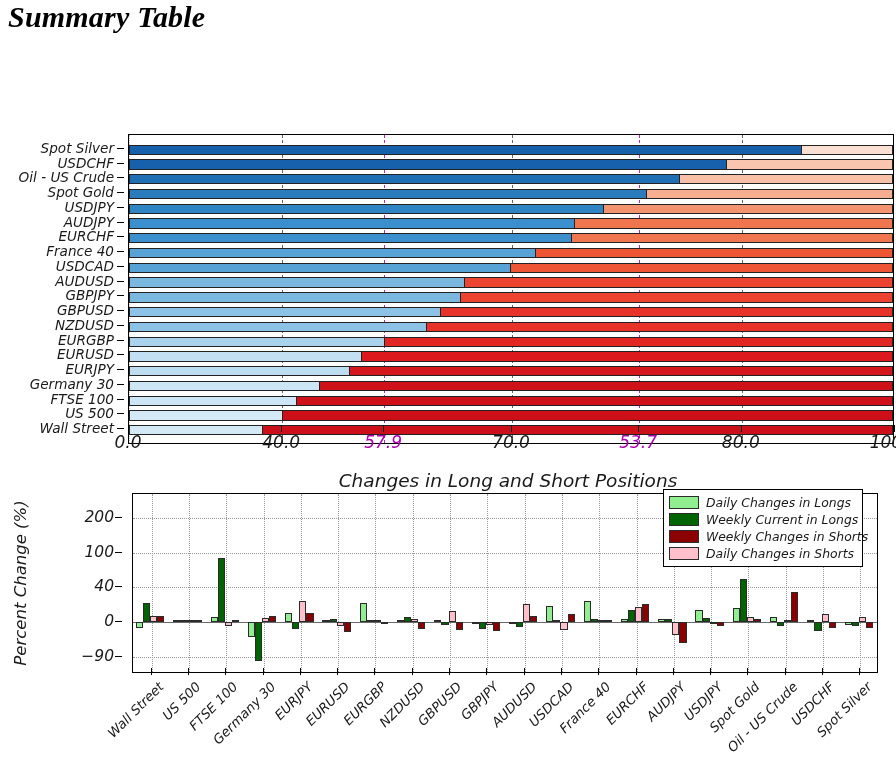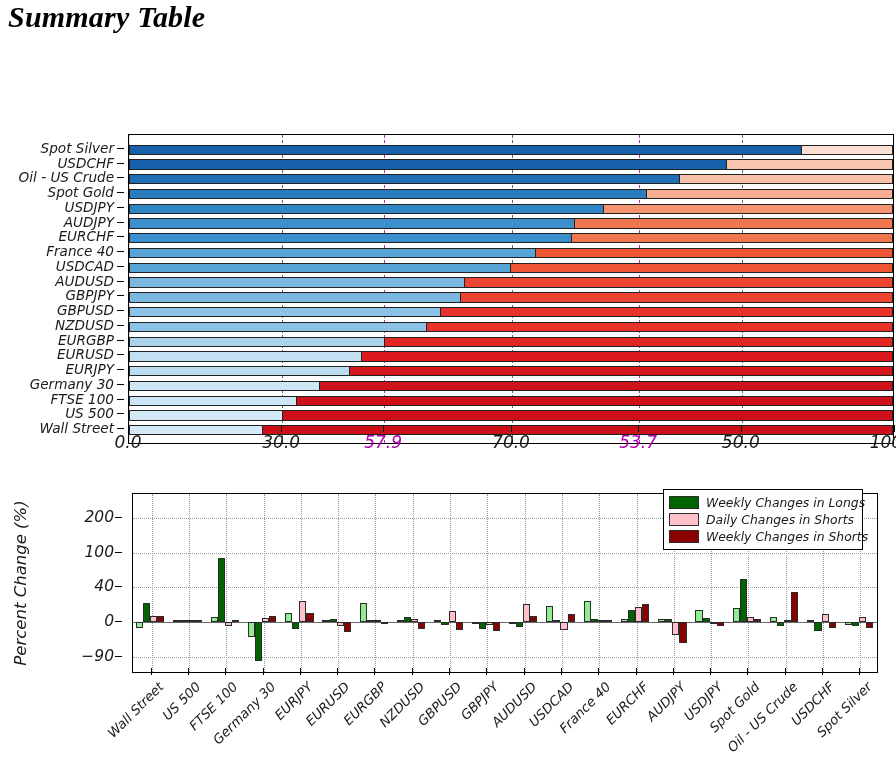--- a/index.html
+++ b/index.html
@@ -188,35 +188,36 @@
         </div>
         <div class="row" style="top: 290.071px; height: 10.3333px;">
           <div class="seg long" style="width: 134.816px; background: rgb(211, 233, 246);"></div>
           <div class="seg short" style="width: 631.184px; background: rgb(204, 15, 24);"></div>
         </div>
       </div>
     <div class="xticks" id="ct-xticks">
         <div class="tickmark" style="left: 0px;"></div>
         <div class="xtick" style="left: 0px;">0.0</div>
         <div class="tickmark" style="left: 153.2px;"></div>
-        <div class="xtick" style="left: 153.2px;">30.0</div>
+        <div class="xtick" style="left: 153.2px;">40.0</div>
         <div class="tickmark" style="left: 255.078px;"></div>
         <div class="xtick mag" style="left: 255.078px;">57.9</div>
         <div class="tickmark" style="left: 383px;"></div>
         <div class="xtick" style="left: 383px;">70.0</div>
         <div class="tickmark" style="left: 510.156px;"></div>
         <div class="xtick mag" style="left: 510.156px;">53.7</div>
         <div class="tickmark" style="left: 612.8px;"></div>
-        <div class="xtick" style="left: 612.8px;">50.0</div>
+        <div class="xtick" style="left: 612.8px;">80.0</div>
         <div class="tickmark" style="left: 766px;"></div>
         <div class="xtick" style="left: 766px;">100.0</div>
       </div>
   </div>
 
   <div class="chart-bot">
+    <div class="cb-title">Changes in Long and Short Positions</div>
     <div class="cb-ylab" id="cb-ylabels">
       <div class="axis-label">Percent Change (%)</div>
     <div class="cb-ytick" style="top: 162.692px;">−90</div>
         <div class="cb-ytickmark" style="top: 162.692px; left: 115px;"></div>
         <div class="cb-ytick" style="top: 128.077px;">0</div>
         <div class="cb-ytickmark" style="top: 128.077px; left: 115px;"></div>
         <div class="cb-ytick" style="top: 93.4615px;">40</div>
         <div class="cb-ytickmark" style="top: 93.4615px; left: 115px;"></div>
         <div class="cb-ytick" style="top: 58.8462px;">100</div>
         <div class="cb-ytickmark" style="top: 58.8462px; left: 115px;"></div>
@@ -369,26 +370,30 @@
         <div class="cb-xlab" style="left: 657.75px; top: 4px;">Oil - US Crude</div>
         <div class="cb-xtickmark" style="left: 690.05px;"></div>
         <div class="cb-xlab" style="left: 695.05px; top: 4px;">USDCHF</div>
         <div class="cb-xtickmark" style="left: 727.35px;"></div>
         <div class="cb-xlab" style="left: 732.35px; top: 4px;">Spot Silver</div>
       </div>
   </div>
 
   <div class="legend" id="cb-legend">
       <div class="leg-row">
+        <div class="leg-sw" style="background: rgb(144, 238, 144);"></div>
+        <div class="leg-txt">Daily Changes in Longs</div>
+      </div>
+      <div class="leg-row">
         <div class="leg-sw" style="background: rgb(0, 100, 0);"></div>
-        <div class="leg-txt">Weekly Changes in Longs</div>
+        <div class="leg-txt">Weekly Current in Longs</div>
+      </div>
+      <div class="leg-row">
+        <div class="leg-sw" style="background: rgb(139, 0, 0);"></div>
+        <div class="leg-txt">Weekly Changes in Shorts</div>
       </div>
       <div class="leg-row">
         <div class="leg-sw" style="background: rgb(255, 192, 203);"></div>
         <div class="leg-txt">Daily Changes in Shorts</div>
       </div>
-      <div class="leg-row">
-        <div class="leg-sw" style="background: rgb(139, 0, 0);"></div>
-        <div class="leg-txt">Weekly Changes in Shorts</div>
-      </div>
     </div>
 
 </div>
 
 </body></html>

